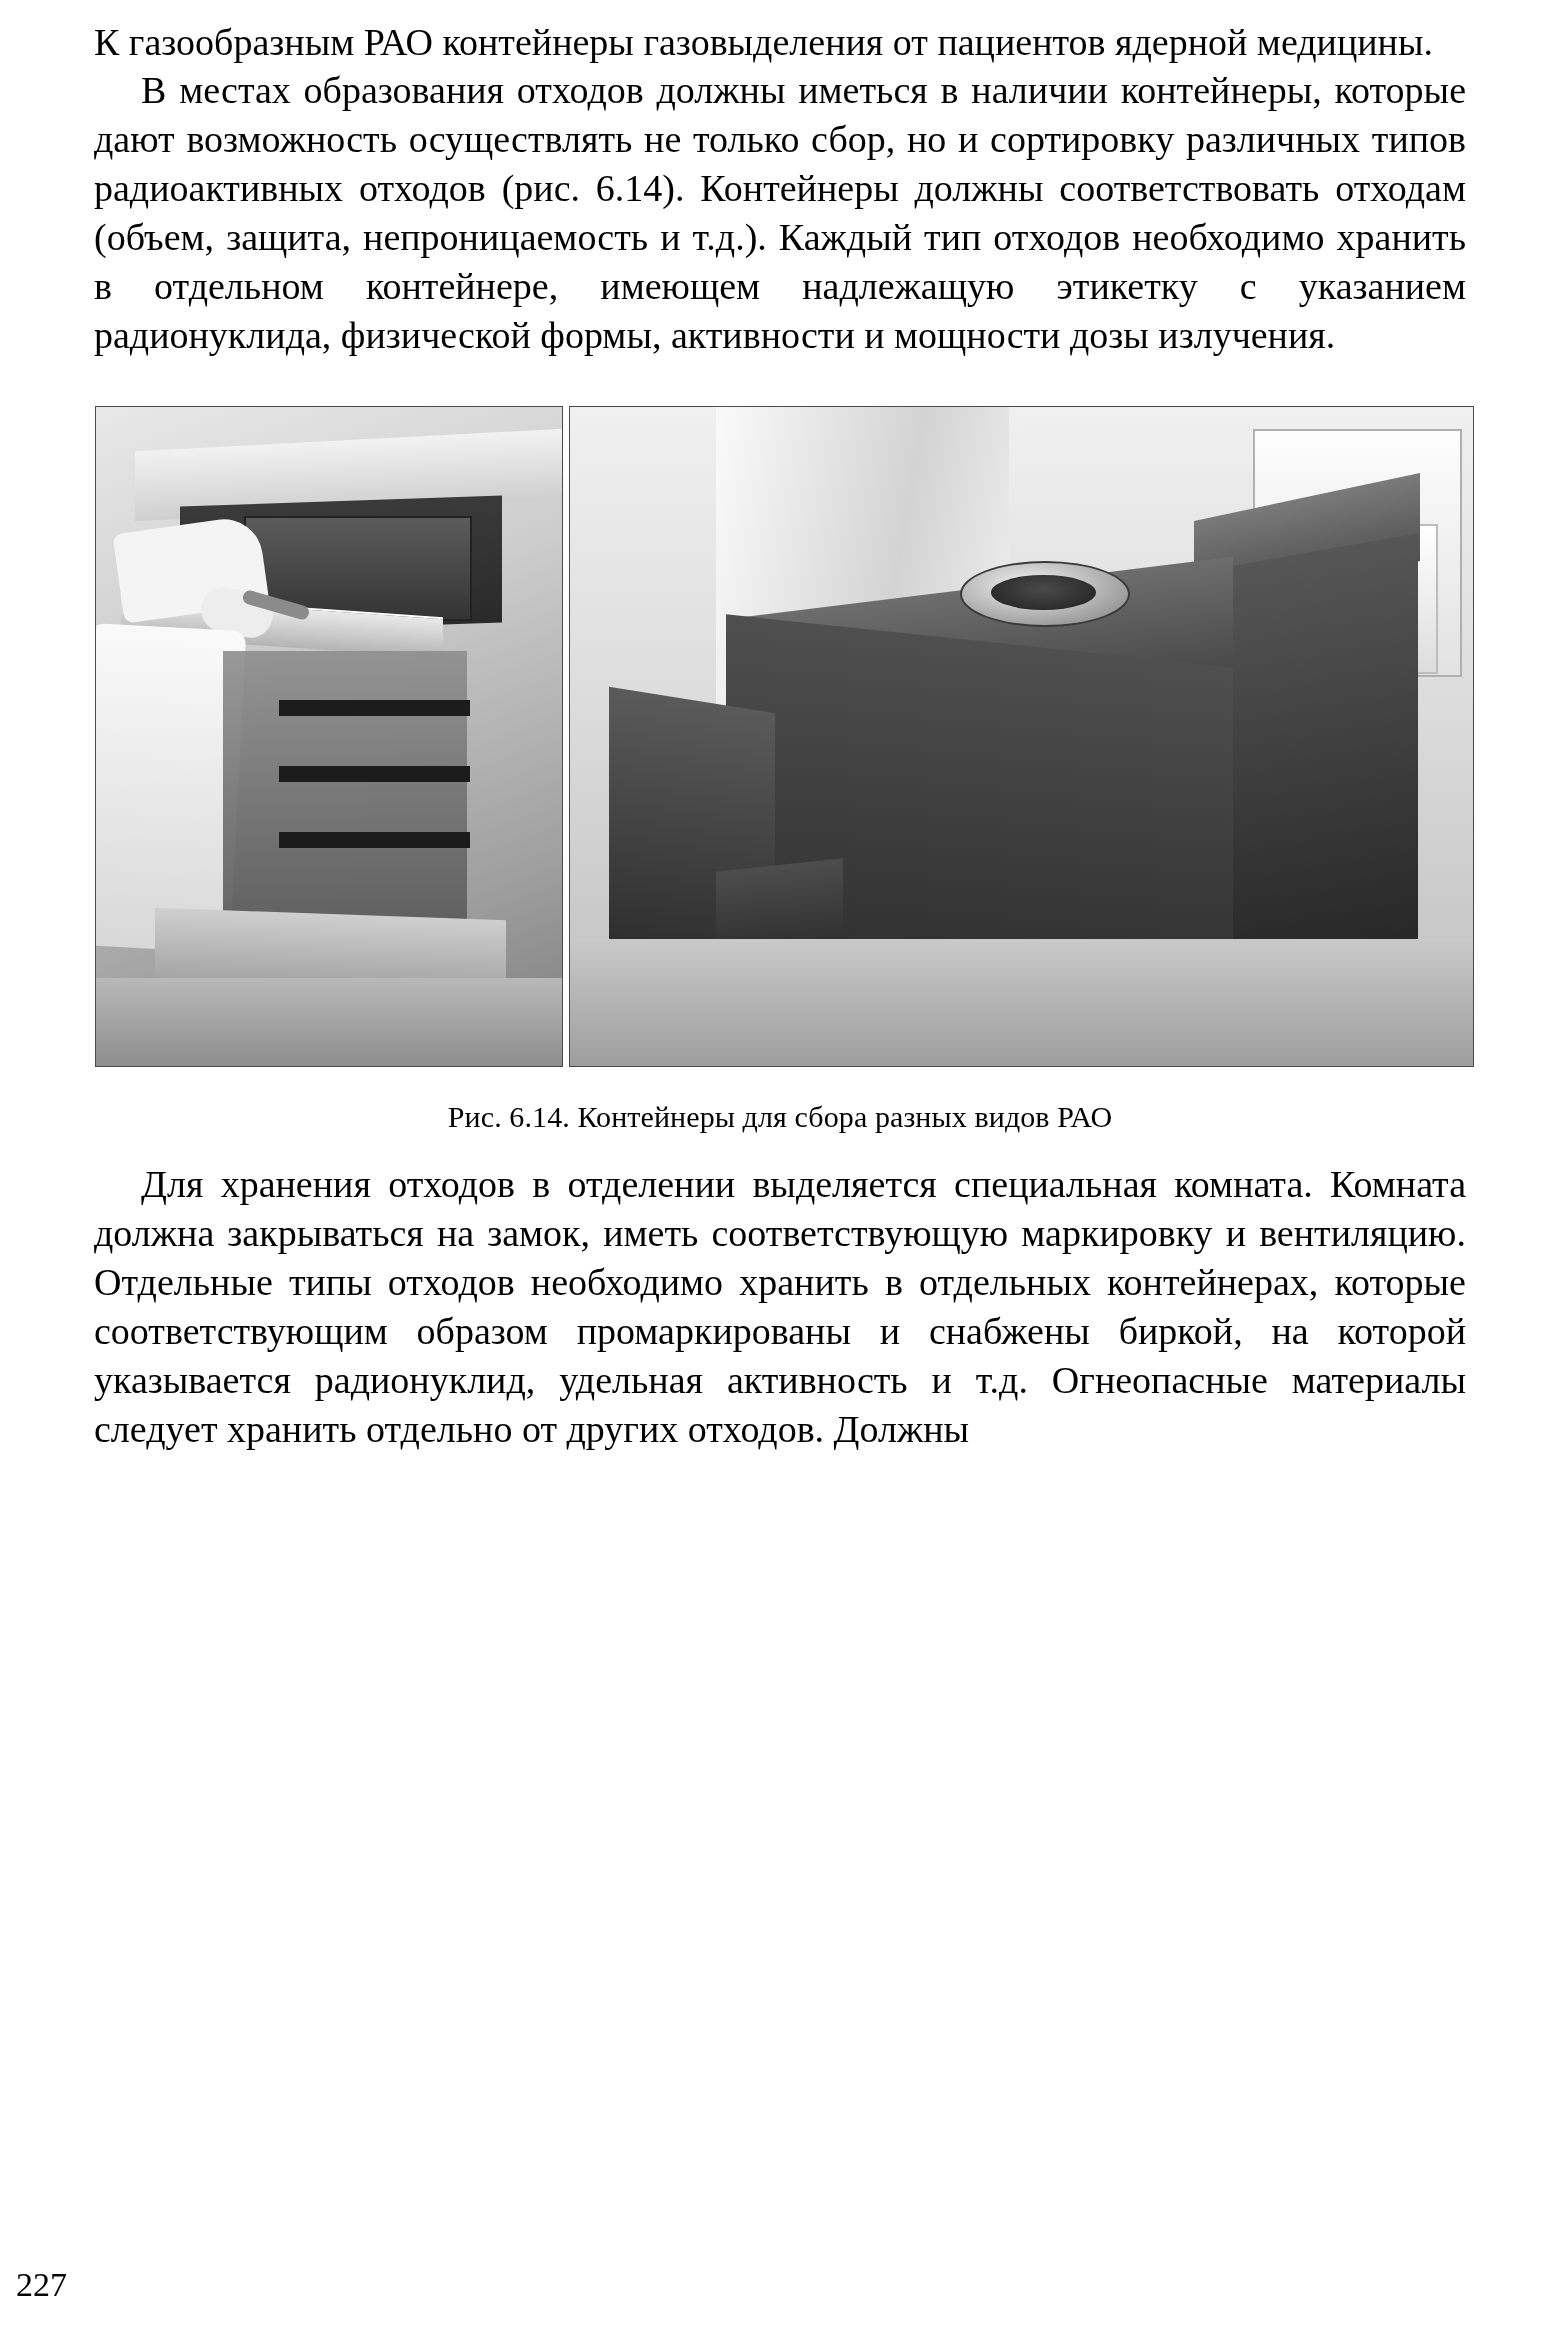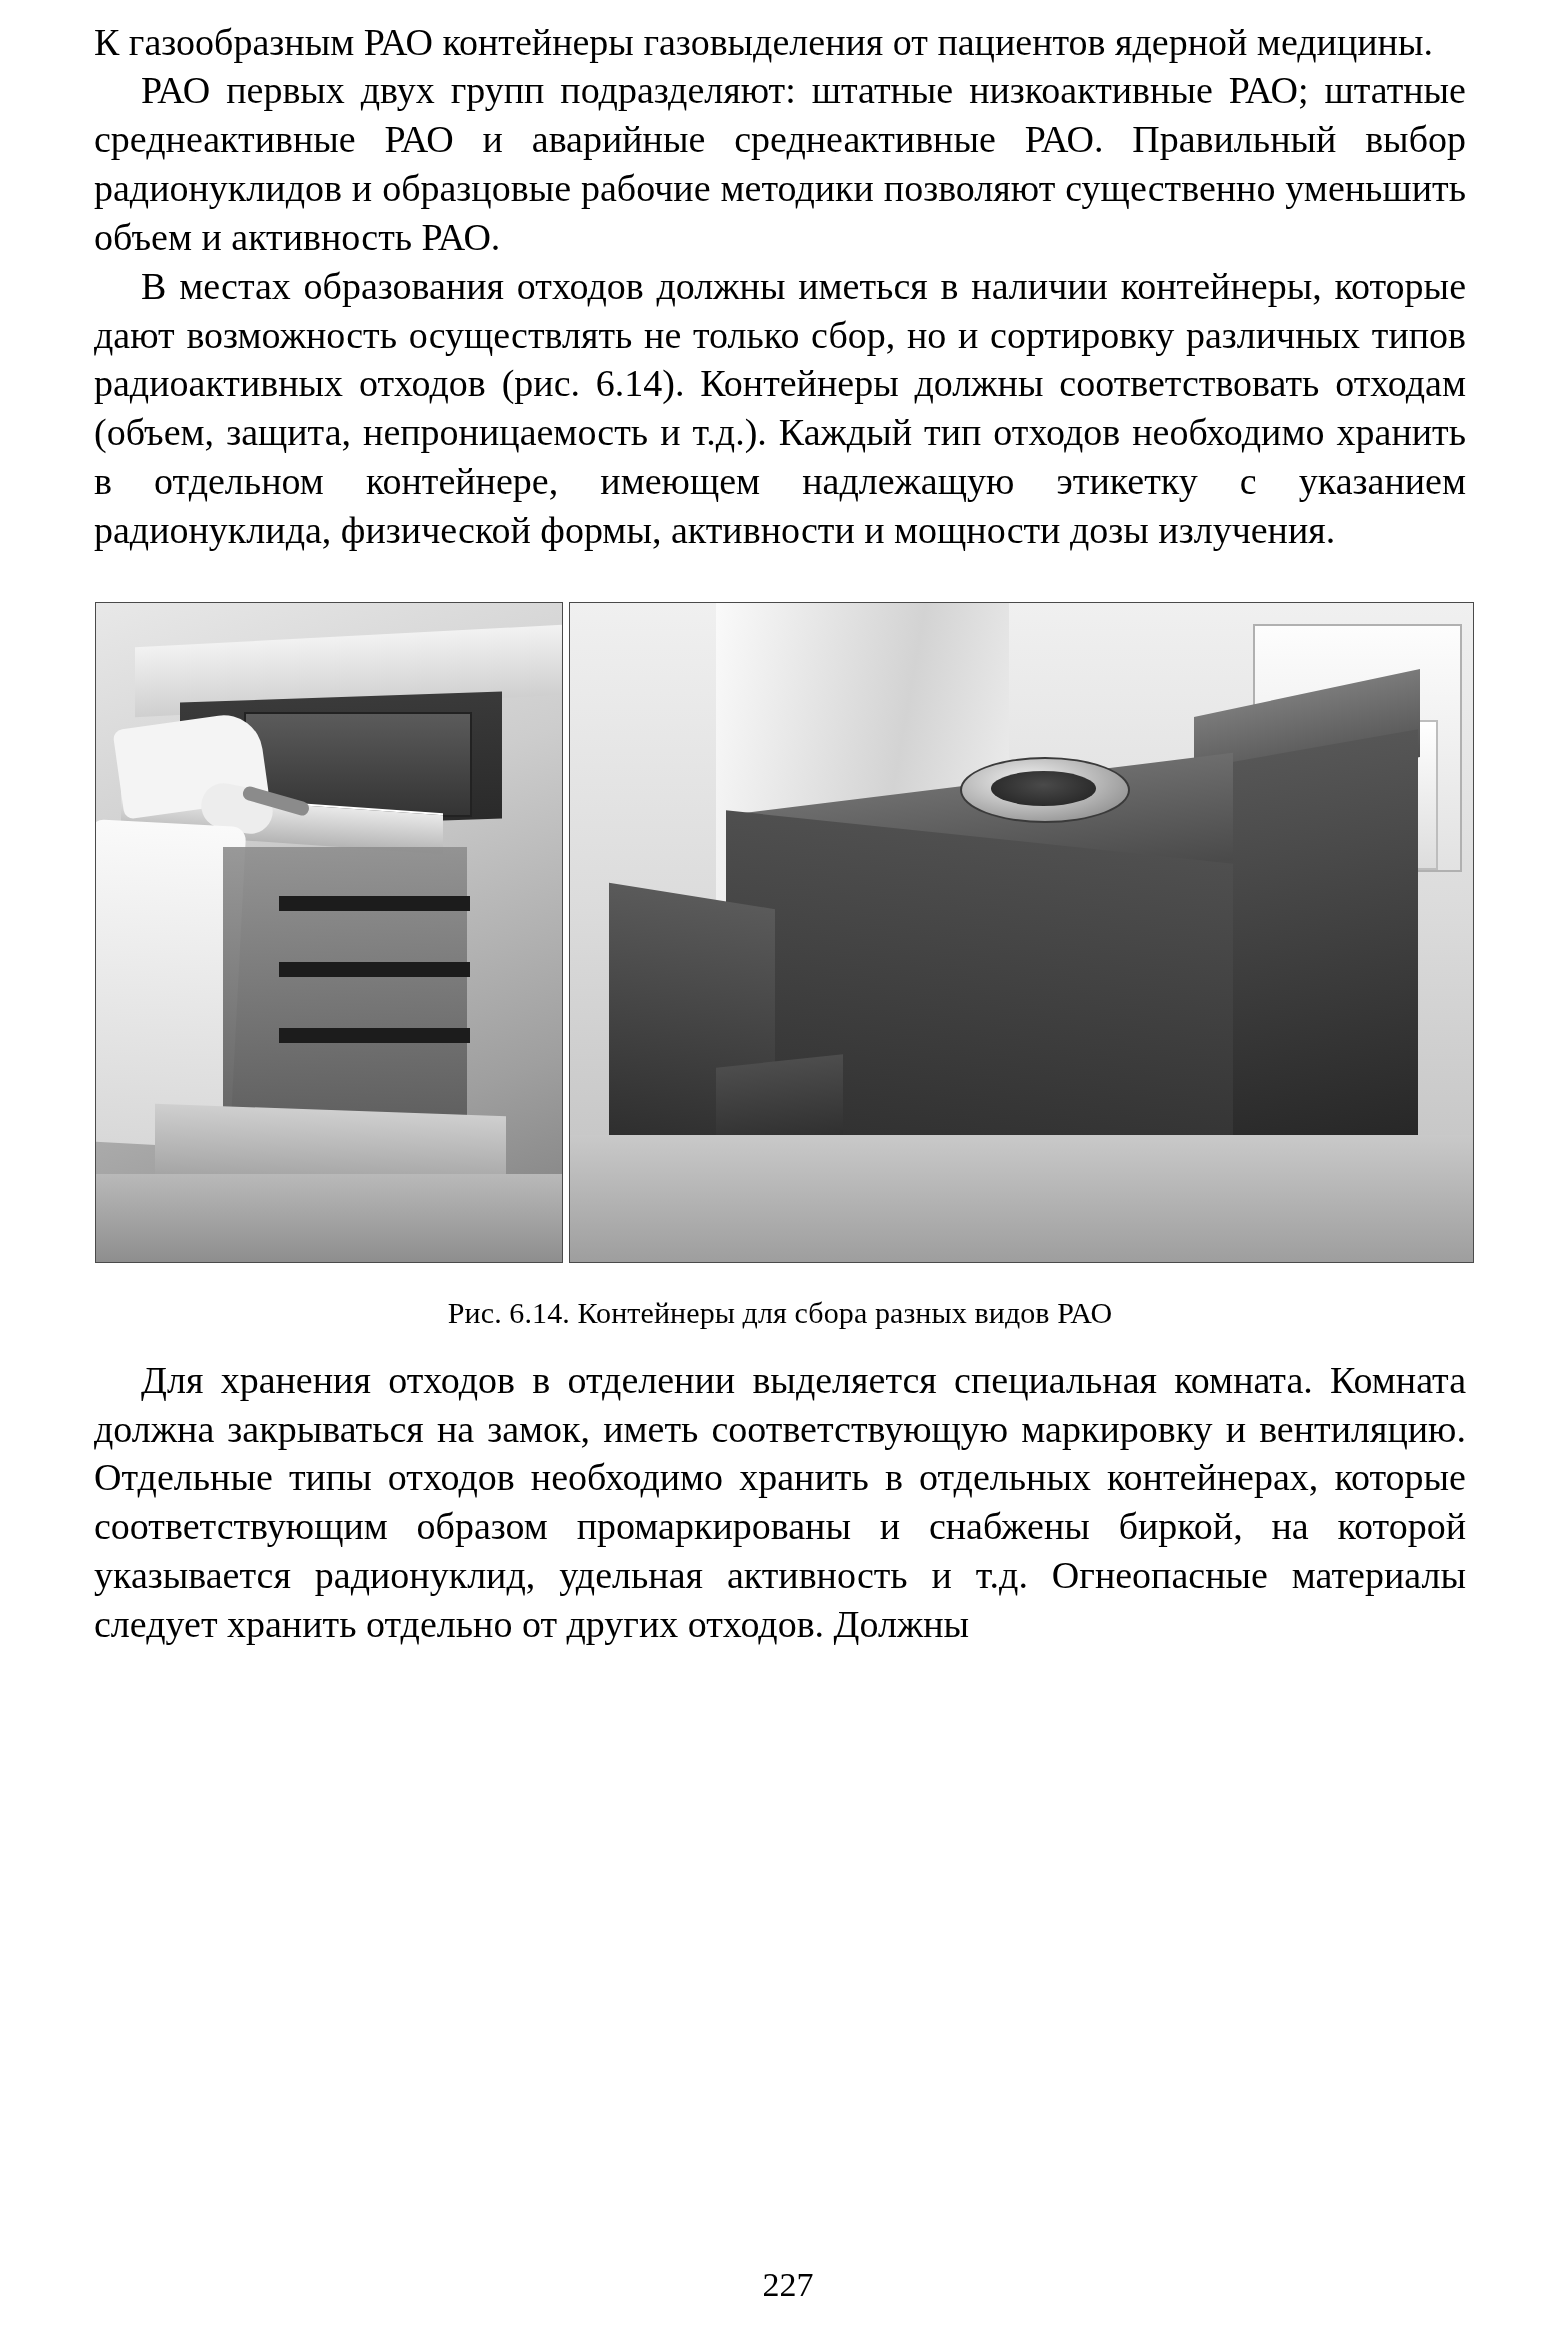--- a/index.html
+++ b/index.html
@@ -213,32 +213,30 @@
     text-align: center;
     letter-spacing: 0.1px;
   }
   .after-figure {
     margin-top: 26px;
   }
   .page-number {
     position: absolute;
     left: 0; right: 0;
     bottom: 27px;
-    text-align: center;
     font-size: 34px;
     padding-left: 16px;
   }
 </style>
 </head>
 <body>
 
 <div class="page">
 
   <p class="body-text">К газообразным РАО контейнеры газовыделения от пациентов ядерной медицины.</p>
-  <p class="body-text indent">РАО первых двух групп подразделяют: штатные низкоактивные РАО; штатные среднеактивные РАО и аварийные среднеактивные РАО. Правильный выбор радионуклидов и образцовые рабочие методики позволяют существенно уменьшить объем и активность РАО.</p>
   <p class="body-text indent">В местах образования отходов должны иметься в наличии контейнеры, которые дают возможность осуществлять не только  сбор, но и сортировку различных типов радиоактивных отходов (рис. 6.14). Контейнеры должны соответствовать отходам (объем, защита, непроницаемость и т.д.). Каждый тип отходов необходимо хранить в отдельном контейнере, имеющем надлежащую этикетку с указанием радионуклида, физической формы, активности и мощности дозы излучения.</p>
 
   <div class="figure">
     <div class="figure-images">
 
       <div class="photo photo-left">
         <div class="pl-bg"></div>
         <div class="pl-cabinet-top"></div>
         <div class="pl-dark-slot"></div>
         <div class="pl-bin"></div>

